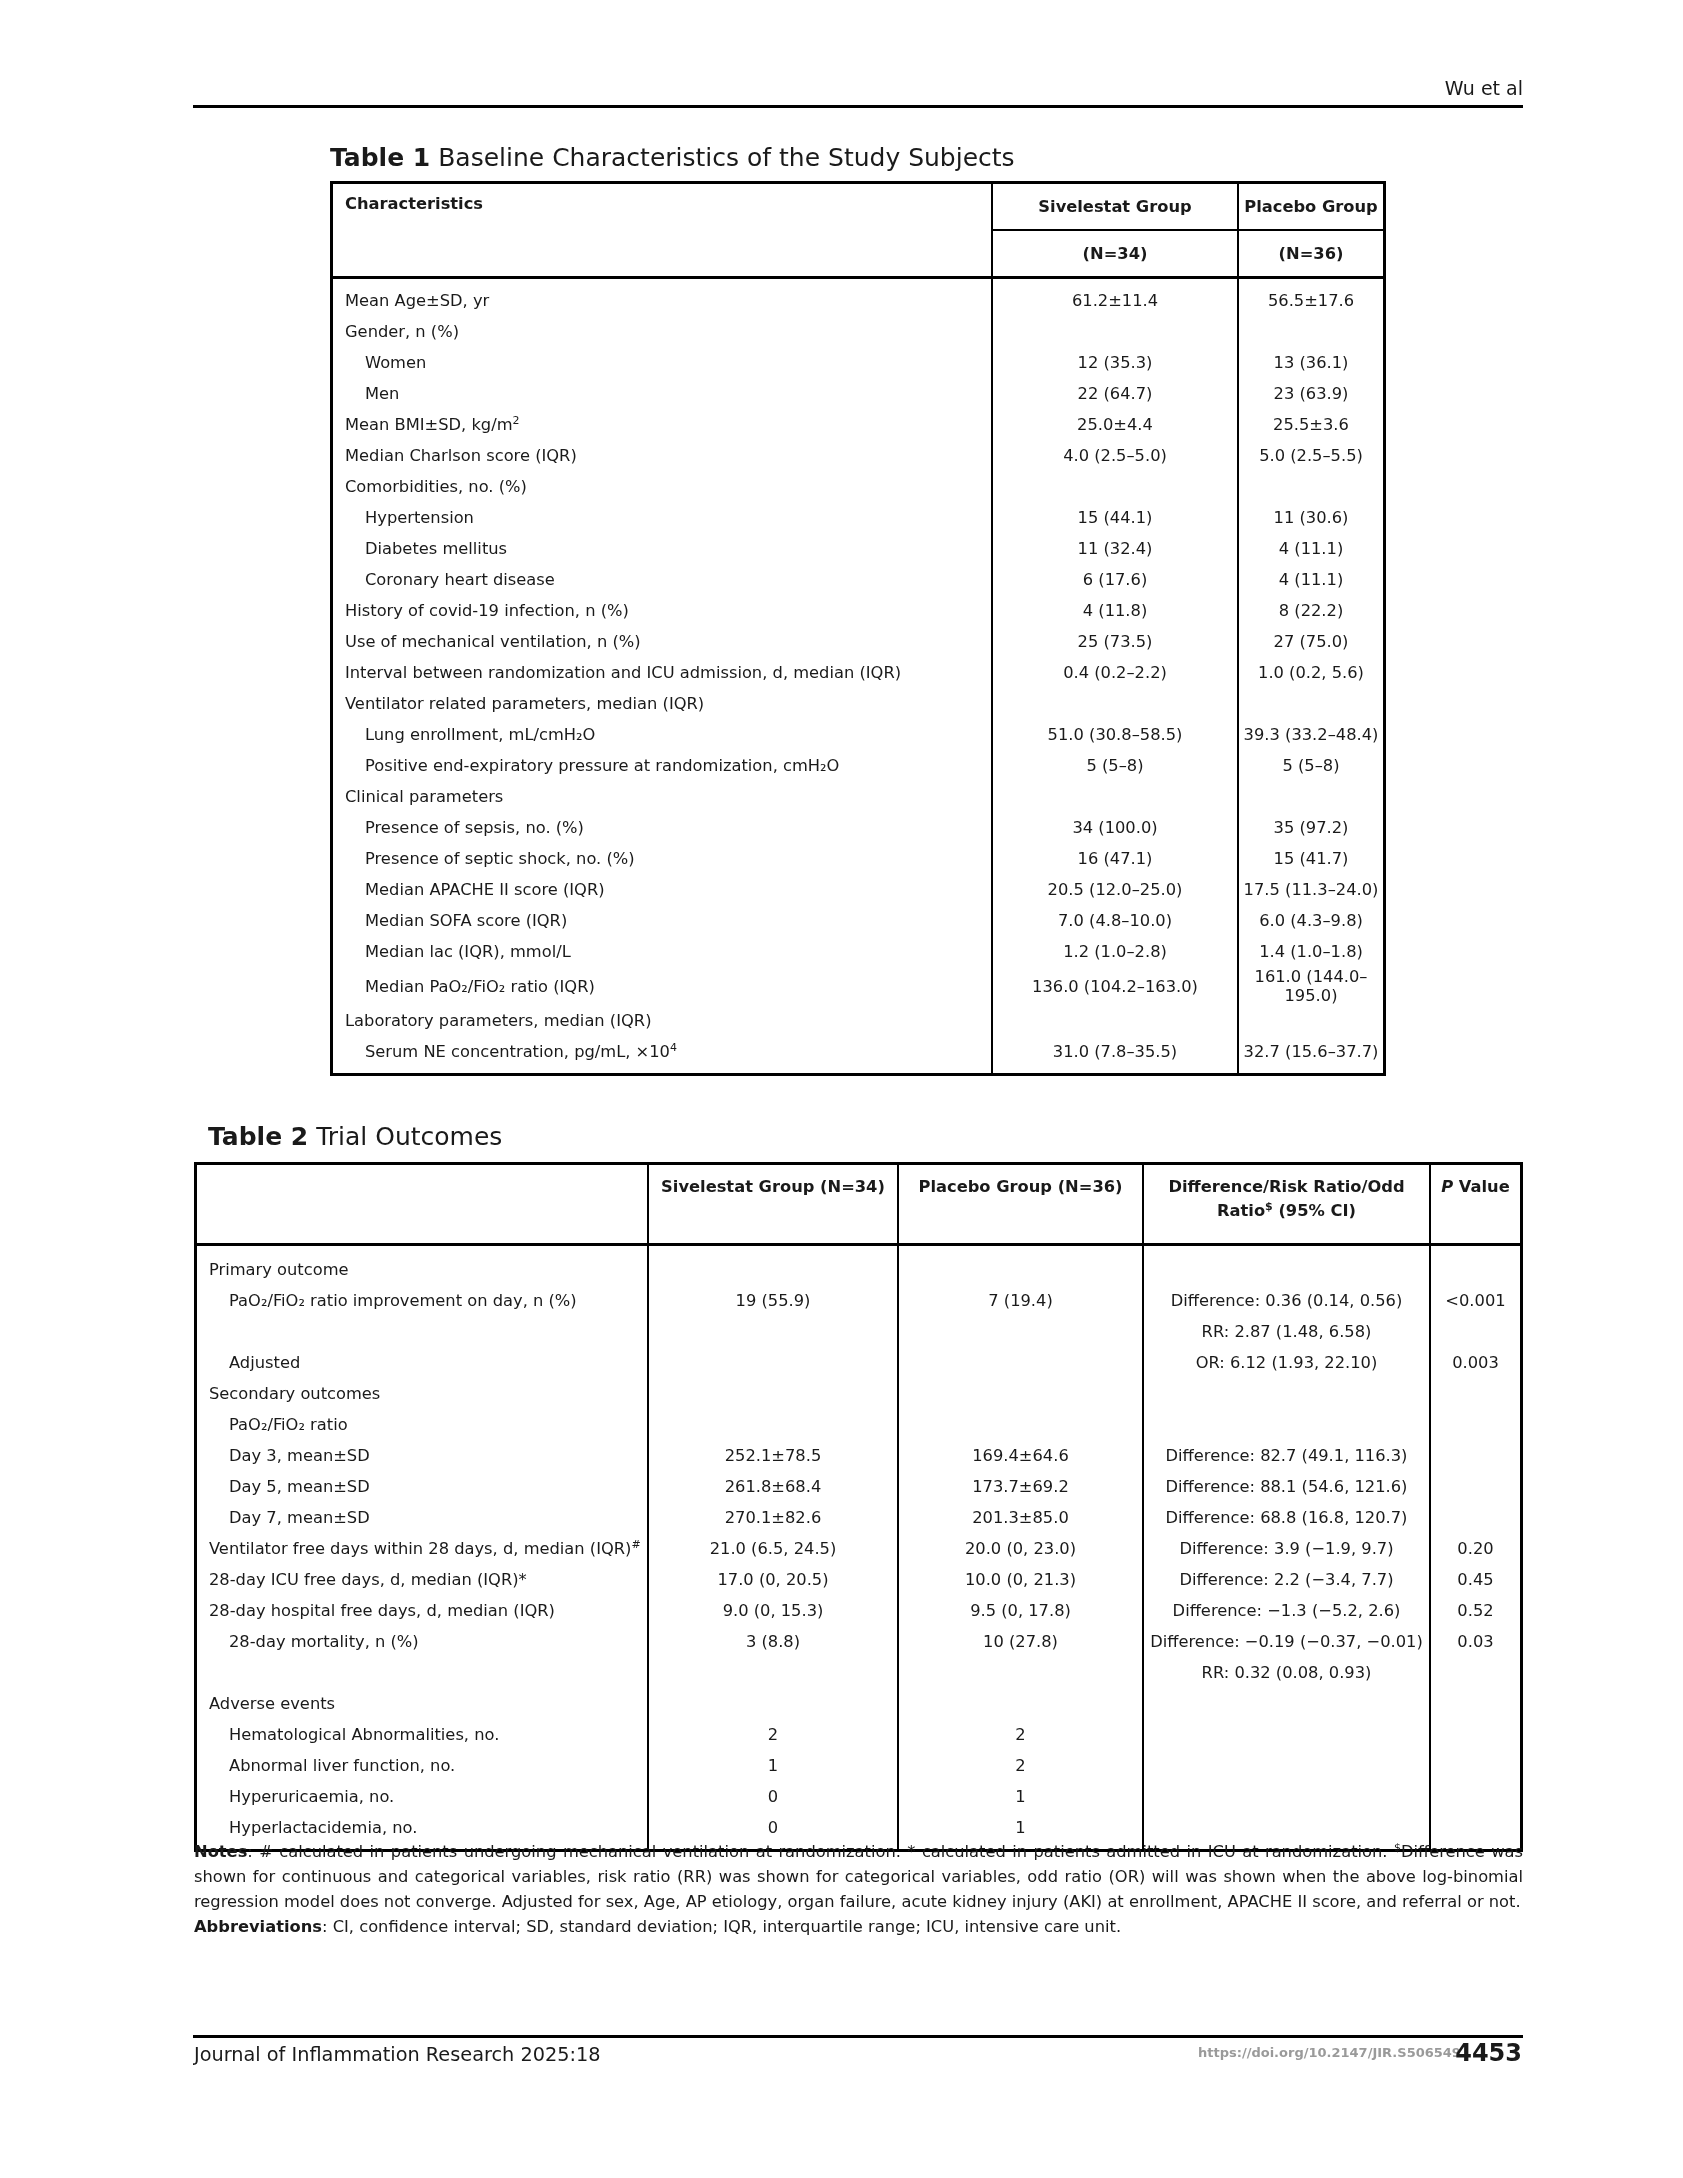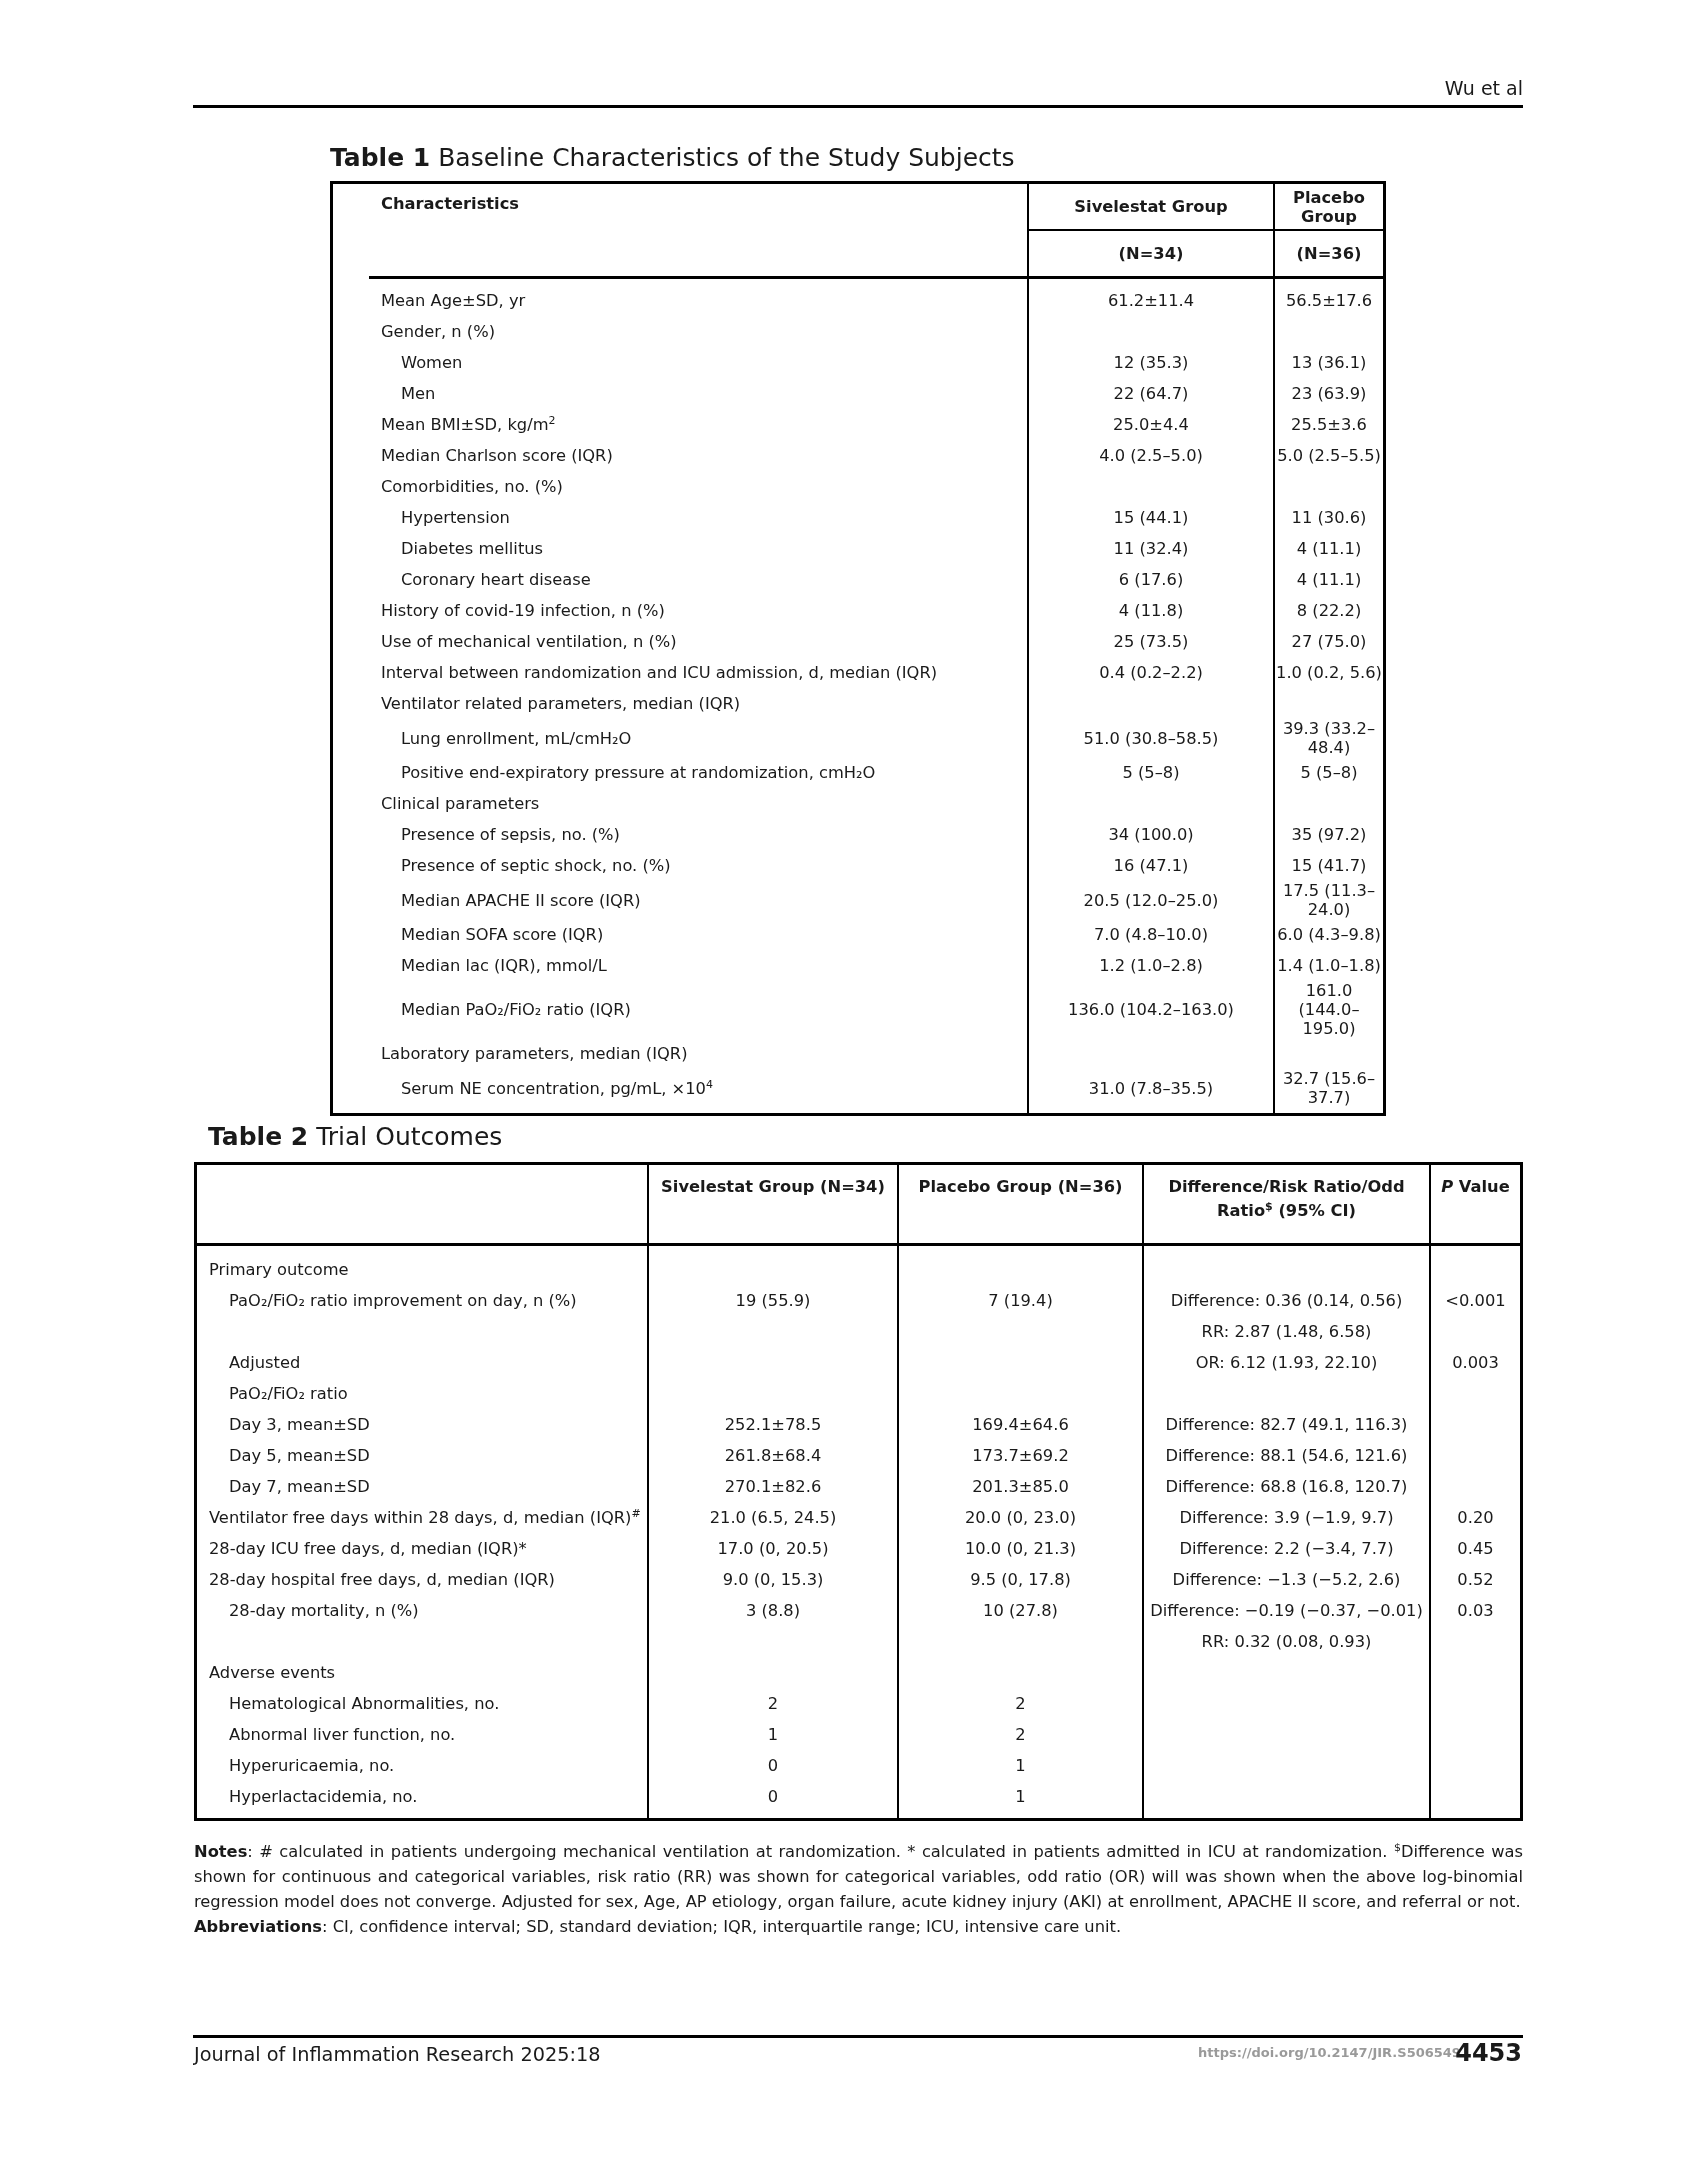--- a/index.html
+++ b/index.html
@@ -7,21 +7,21 @@
          font-family: "DejaVu Sans", sans-serif; color: #1a1a1a; }
   .abs { position: absolute; }
   #running-head { left: 193px; top: 77px; width: 1330px; text-align: right; font-size: 19px; }
   #head-rule { left: 193px; top: 105px; width: 1330px; height: 3px; background: #000; }
 
   .caption { font-size: 25px; }
   .caption b { font-weight: bold; }
 
   
   #t1-caption { left: 330px; top: 143px; }
-  #table1 { left: 330px; top: 181px; width: 1056px; border: 3px solid #000; box-sizing: border-box; padding-left: 36px; }
+  #table1 { left: 330px; top: 181px; width: 1056px; border: 3px solid #000; box-sizing: border-box; }
   table { border-collapse: collapse; width: 100%; font-size: 16.3px; }
   td, th { padding: 0; vertical-align: middle; }
   #table1 .c1 { width: 626px; }
   #table1 .c2 { width: 244px; border-left: 2px solid #000; text-align: center; }
   #table1 .c3 { border-left: 2px solid #000; text-align: center; }
   #table1 thead th { font-weight: bold; height: 45px; font-size: 16.3px; }
   #table1 thead tr.r1 th.c1 { text-align: left; padding-left: 12px; vertical-align: top; padding-top: 10px; }
   #table1 thead tr.r2 th { border-top: 2px solid #000; }
   #table1 tbody tr:first-child td { border-top: 3px solid #000; padding-top: 6px; }
   #table1 tbody td { height: 31px; }
@@ -254,20 +254,27 @@
           <td></td>
         </tr>
         <tr>
           <td class="lbl ind"><span>Adjusted</span></td>
           <td></td>
           <td></td>
           <td>OR: 6.12 (1.93, 22.10)</td>
           <td>0.003</td>
         </tr>
         <tr>
+          <td class="lbl"><span>Secondary outcomes</span></td>
+          <td></td>
+          <td></td>
+          <td></td>
+          <td></td>
+        </tr>
+        <tr>
           <td class="lbl ind"><span>PaO₂/FiO₂ ratio</span></td>
           <td></td>
           <td></td>
           <td></td>
           <td></td>
         </tr>
         <tr>
           <td class="lbl ind"><span>Day 3, mean±SD</span></td>
           <td>252.1±78.5</td>
           <td>169.4±64.6</td>

